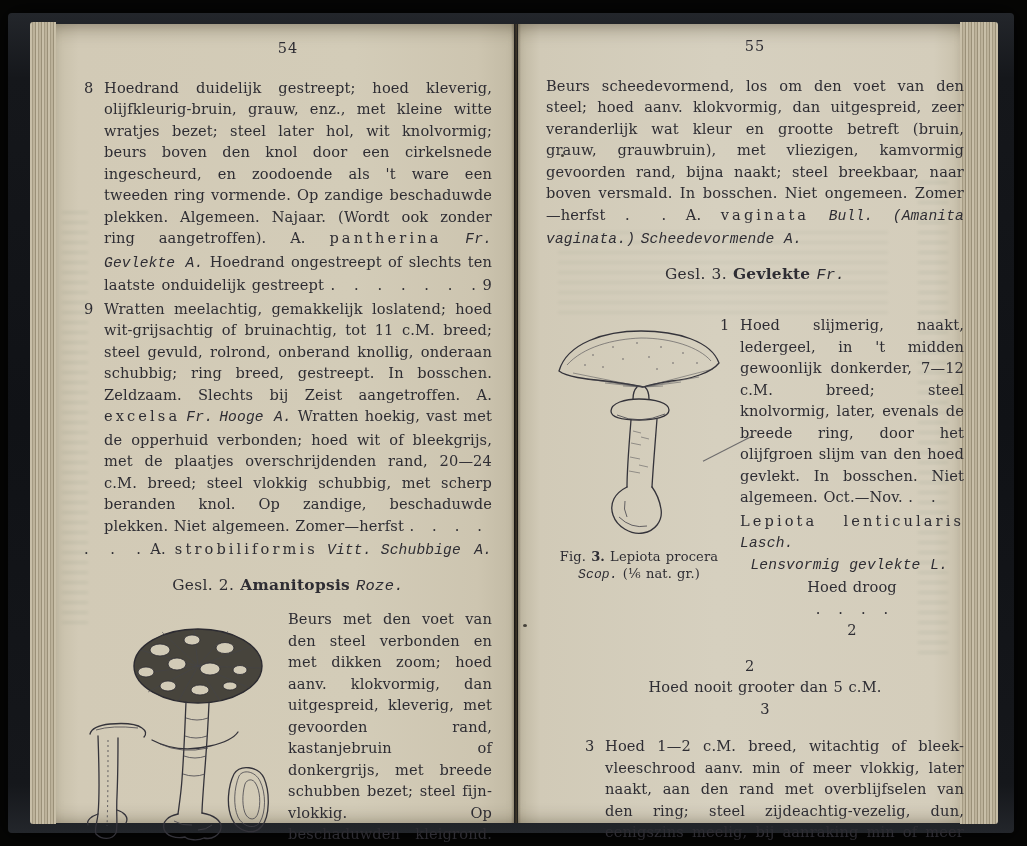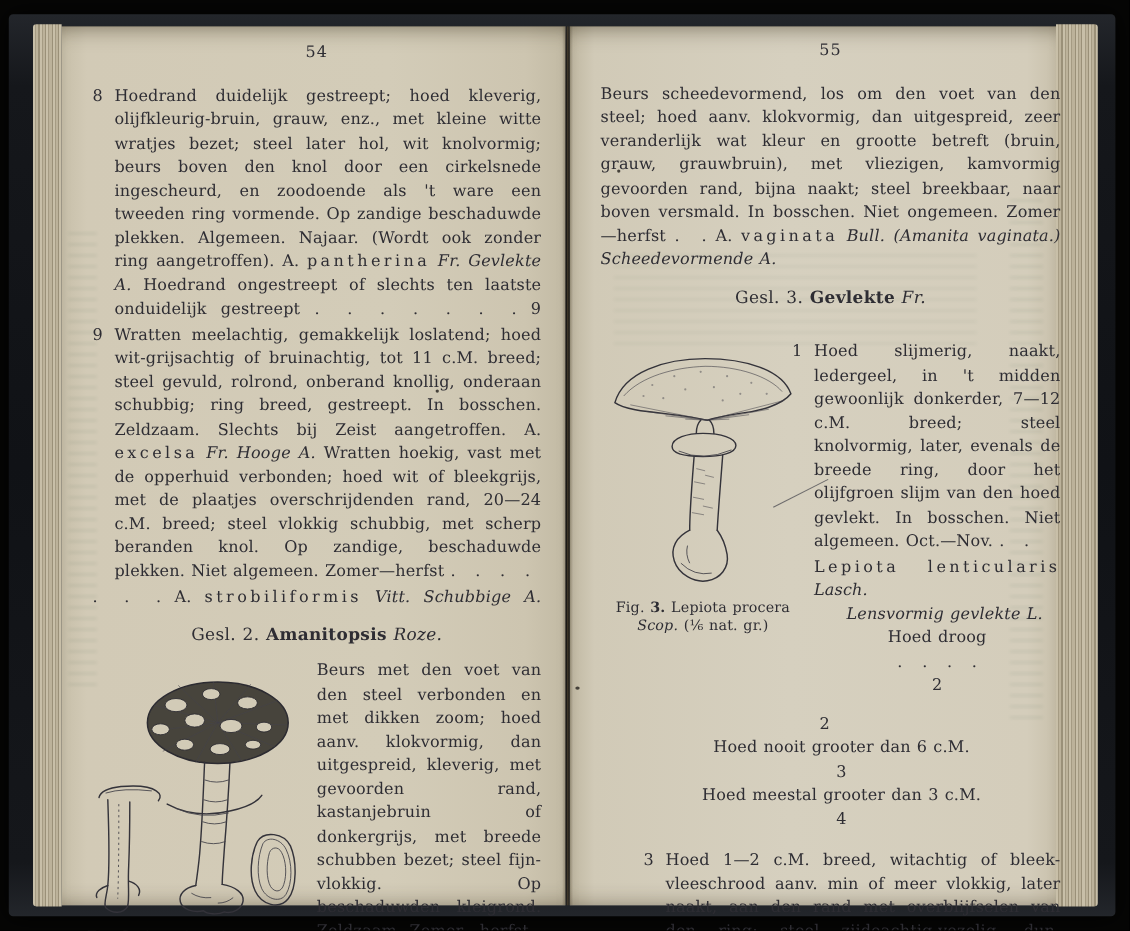--- a/index.html
+++ b/index.html
@@ -24,21 +24,21 @@
       background:linear-gradient(90deg,rgba(45,35,18,0) 0,rgba(45,35,18,.35) 40%,#463c2c 52%,rgba(45,35,18,.35) 62%,rgba(45,35,18,0) 100%); }
 
   .content { position:absolute; font-size:14.6px; line-height:21.5px; text-align:justify;
              letter-spacing:.15px; word-spacing:.8px; }
   .content-left  { left:84px; top:38px; width:408px; }
   .content-right { left:546px; top:36px; width:418px; }
 
   .pagenum { text-align:center; font-size:14.5px; letter-spacing:1px; margin-bottom:17px; }
   .hang { padding-left:20px; }
   .marker { display:inline-block; width:20px; margin-left:-20px; }
-  .it  { font-style:italic; }
+  .it  { font-style:italic;font-family:Liberation Mono, monospace; }
   .b   { font-weight:bold; }
   .spc { letter-spacing:3.1px; }
   .dots { word-spacing:13px; }
   .just-last { text-align-last:justify; }
   .jline { text-align:justify; text-align-last:justify; }
   .rightline { text-align:right; }
   .refline { display:flex; align-items:center;flex-direction:column; }
   .refline .fill { flex:1; text-align:center; white-space:nowrap; overflow:hidden; }
   .genus-head { text-align:center; font-size:15.4px; margin:13px 0 11px; letter-spacing:.3px; }
   .para { margin-bottom:2px; }
@@ -252,28 +252,23 @@
     <div class="rightline it" style="padding-right:16px;">Lensvormig gevlekte L.</div>
     <div class="refline">
       <span>Hoed droog</span>
       <span class="fill dots">. . . .</span>
       <span>2</span>
     </div>
 
     <div class="hang" style="margin-top:14px;">
       <div class="refline">
         <span class="marker">2</span>
-        <span>Hoed nooit grooter dan 6 c.M.</span>
+        <span>Hoed nooit grooter dan 5 c.M.</span>
         <span class="fill"></span>
         <span>3</span>
-      </div>
-      <div class="refline">
-        <span>Hoed meestal grooter dan 3 c.M.</span>
-        <span class="fill"></span>
-        <span>4</span>
       </div>
     </div>
     <div class="clear"></div>
 
     <div class="para hang" style="margin-top:16px;margin-left:39px;">
       <span class="marker">3</span><span>Hoed 1—2 c.M. breed, witachtig of bleek-vleeschrood aanv. min of meer vlokkig, later naakt, aan den rand met overblijfselen van den ring; steel zijdeachtig-vezelig, dun, eenigszins meelig, bij aanraking min of meer roodachtig wordend. In bosschen, tusschen mos, en in het gras. Niet ongemeen. Najaar</span>
       <span class="dots">. . . . .</span>
     </div>
     <div class="jline">
       <span class="dots">. . .</span>

